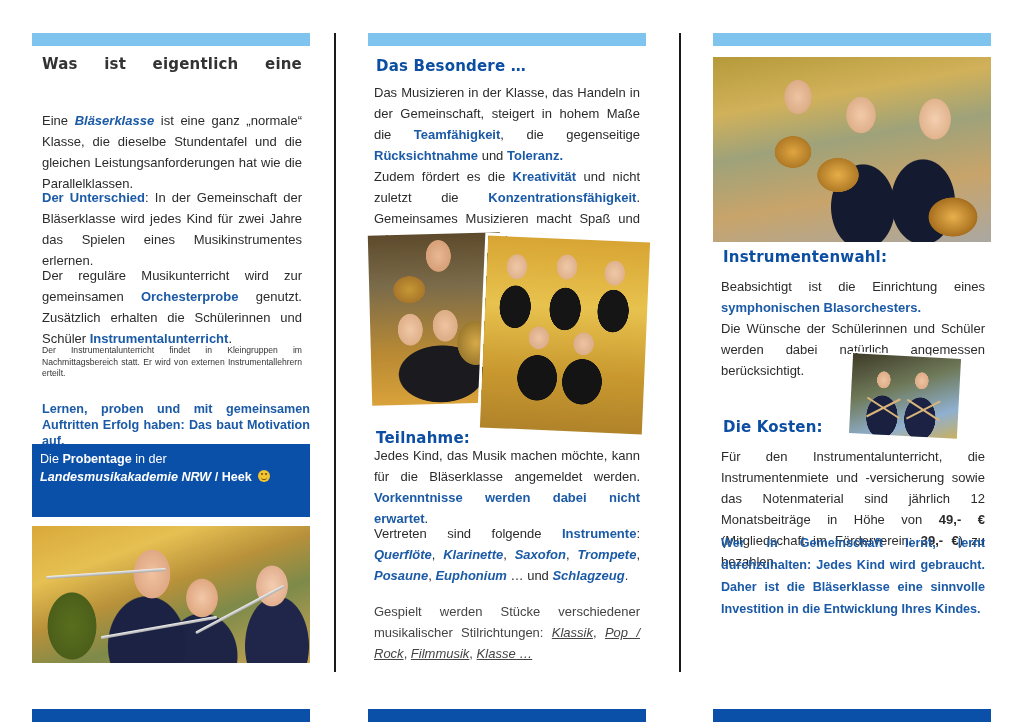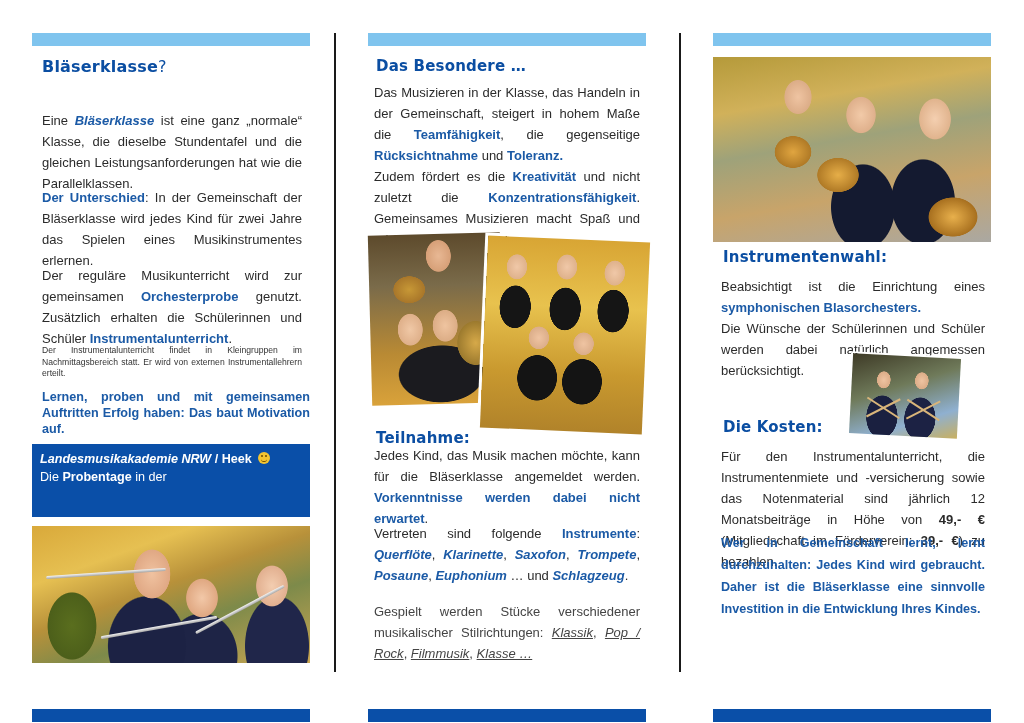--- a/index.html
+++ b/index.html
@@ -104,36 +104,36 @@
 </style>
 </head>
 <body>
 
 <div class="divider" style="left:334px;"></div>
 <div class="divider" style="left:679px;"></div>
 
 <section class="col" id="col1">
   <div class="topbar"></div>
   <div style="position:absolute; top:22px; left:10px; width:260px;">
-    <div class="hand h-blue" style="font-size:16px; margin-top:2px;"><span>Bläserklasse</span><span style="font-weight:normal;">?</span></div>
+    <div class="hand h-dark" style="text-align:justify; text-align-last:justify; word-spacing:6px;">Was ist eigentlich eine</div>
   </div>
 
   <p style="position:absolute; top:77px; left:10px; width:260px;"><span>Eine </span><span class="bi">Bläserklasse</span><span> ist eine ganz „normale“ Klasse, die dieselbe Stundentafel und die gleichen Leistungsanforderungen hat wie die Parallelklassen.</span></p>
 
   <p style="position:absolute; top:154px; left:10px; width:260px;"><span class="b">Der Unterschied</span><span>: In der Gemeinschaft der Bläserklasse wird jedes Kind für zwei Jahre das Spielen eines Musikinstrumentes erlernen.</span></p>
 
   <p style="position:absolute; top:232px; left:10px; width:260px;"><span>Der reguläre Musikunterricht wird zur gemeinsamen </span><span class="b">Orchesterprobe</span><span> genutzt. Zusätzlich erhalten die Schülerinnen und Schüler </span><span class="b">Instrumentalunterricht</span><span>.</span></p>
 
   <p class="small" style="position:absolute; top:312px; left:10px; width:260px;">Der Instrumentalunterricht findet in Kleingruppen im Nachmittagsbereich statt. Er wird von externen Instrumentallehrern erteilt.</p>
 
-  <p class="blue-para" style="position:absolute; top:356px; left:10px; width:268px;">Lernen, proben und mit gemeinsamen Auftritten Erfolg haben: Das baut Motivation auf.</p>
+  <p class="blue-para" style="position:absolute; top:368px; left:10px; width:268px;">Lernen, proben und mit gemeinsamen Auftritten Erfolg haben: Das baut Motivation auf.</p>
 
   <div class="highlight-box" style="position:absolute; top:411px; left:0; width:278px; height:73px;">
+    <p><span>Die </span><b>Probentage</b><span> in der</span></p>
     <p><b><i>Landesmusikakademie NRW</i></b><b> / Heek</b><span class="smiley"></span></p>
-    <p><span>Die </span><b>Probentage</b><span> in der</span></p>
   </div>
 
   <div class="photo photo-flutes" title="Three girls playing flutes outdoors in autumn">
     <div class="flute" style="left:14px; top:46px; width:120px; transform:rotate(-4deg);"></div>
     <div class="flute" style="left:68px; top:100px; width:118px; transform:rotate(-10deg);"></div>
     <div class="flute" style="left:158px; top:82px; width:100px; transform:rotate(-28deg);"></div>
   </div>
   <div class="botbar" style="left:0;"></div>
 </section>
 

